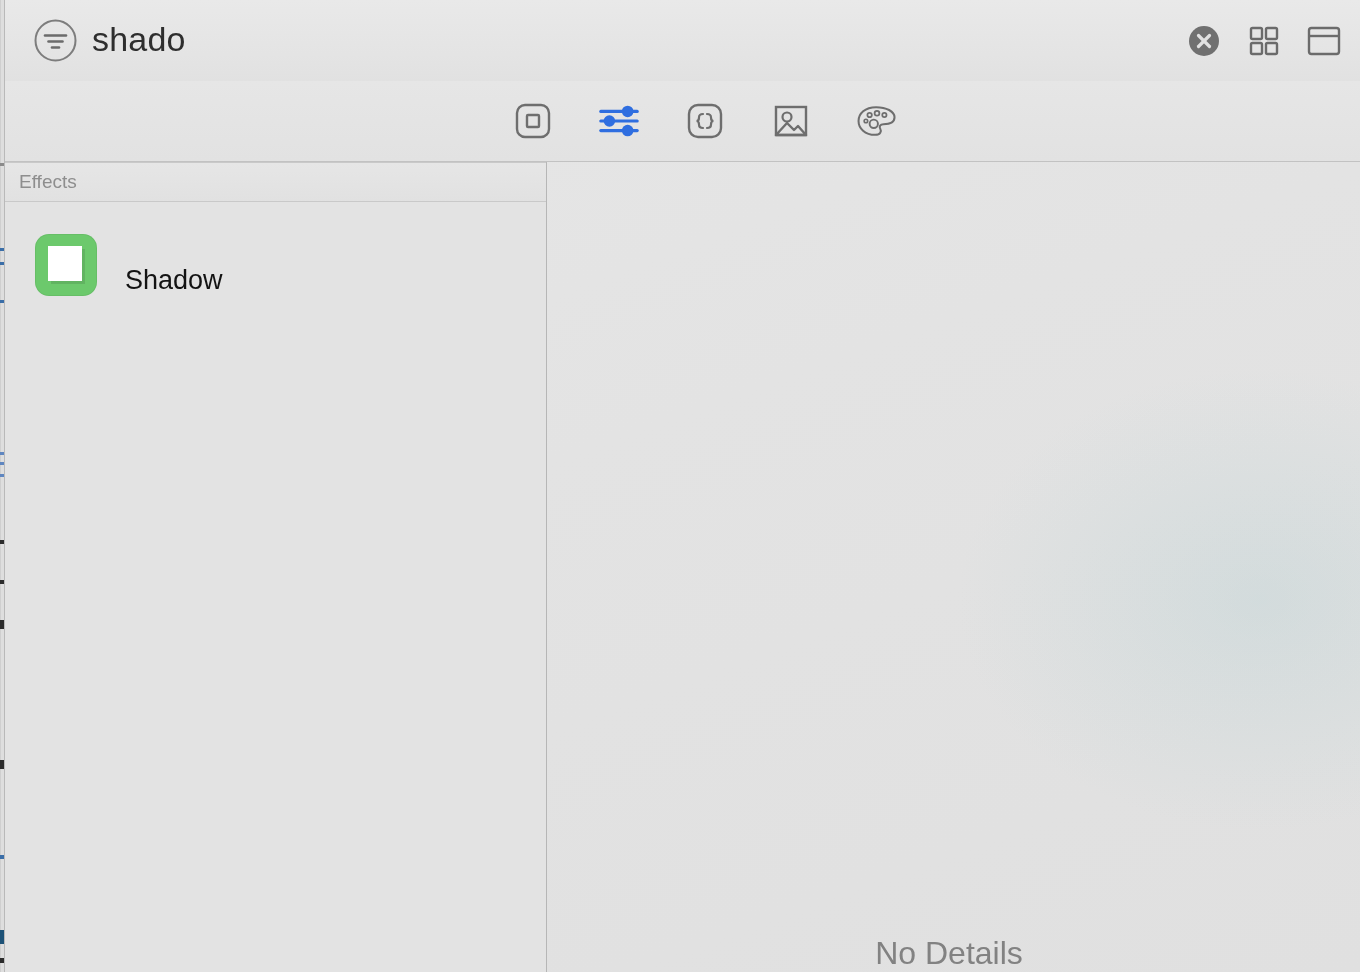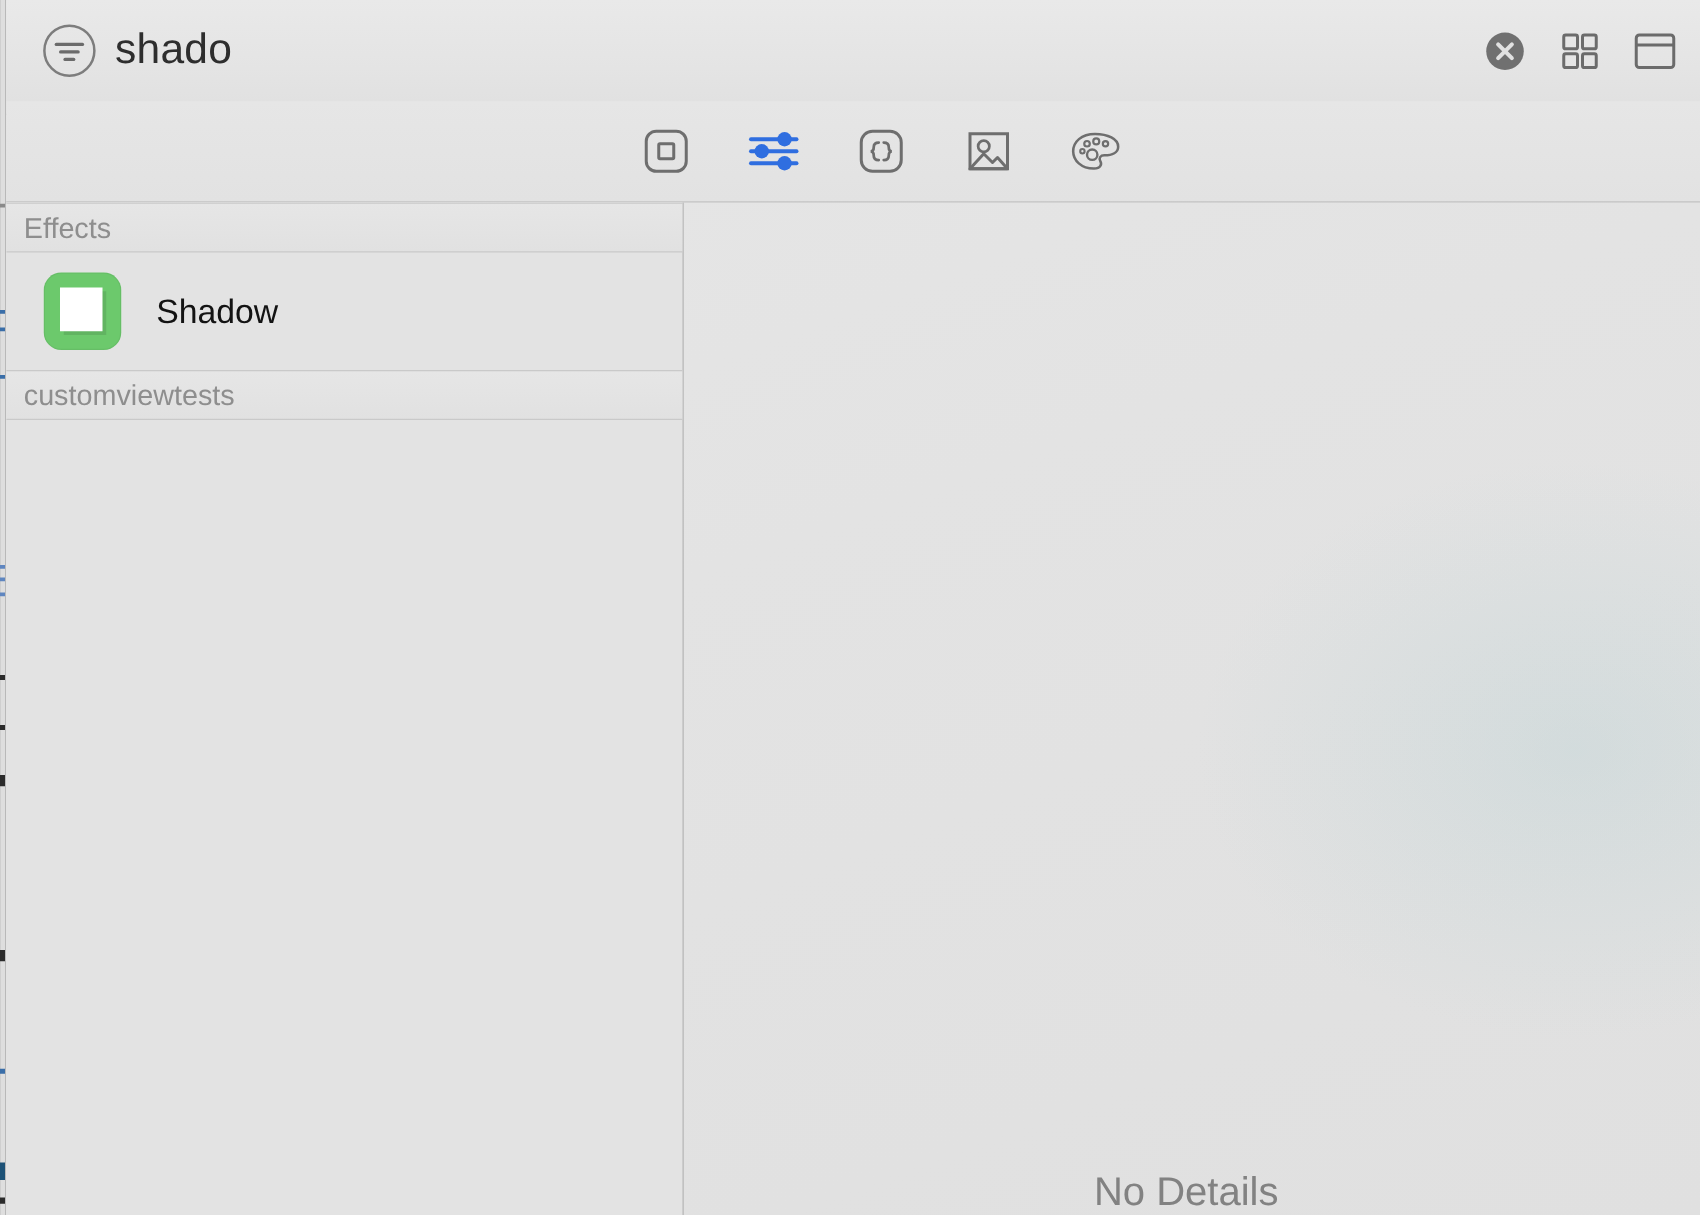--- a/index.html
+++ b/index.html
@@ -120,29 +120,29 @@
   }
   .group-header {
     height: 40px;
     background: linear-gradient(to bottom, #e6e6e6, #e1e1e1);
     border-top: 1px solid #c9c9c9;
     border-bottom: 1px solid #c9c9c9;
     box-sizing: border-box;
     display: flex;
     align-items: center;
     padding-left: 14px;
-    font-size: 23px;
+    font-size: 19px;
     color: #8e8e8e;
   }
   .group-header.first { border-top: 1px solid #c9c9c9; }
 
   .row {
     height: 94px;
     display: flex;
-    align-items: center;
+    align-items: flex-end;
     padding-left: 30px;
     box-sizing: border-box;
     position: relative;
   }
   .row.selected {
     background: #b9cbe8;
     border-top: 3px solid #2a72e4;
     border-bottom: 3px solid #2a72e4;
     height: 98px;
   }
@@ -321,21 +321,20 @@
 
       <div class="group-header first">Effects</div>
 
       <div class="row">
         <div class="row-icon">
           <div class="icon-shadow"></div>
         </div>
         <div class="row-label">Shadow</div>
       </div>
 
-      <div class="group-header">customviewtests</div>
 
 
     </div>
 
     <div class="detail">
       <div class="no-details">No Details</div>
     </div>
 
   </div>
 </div>

